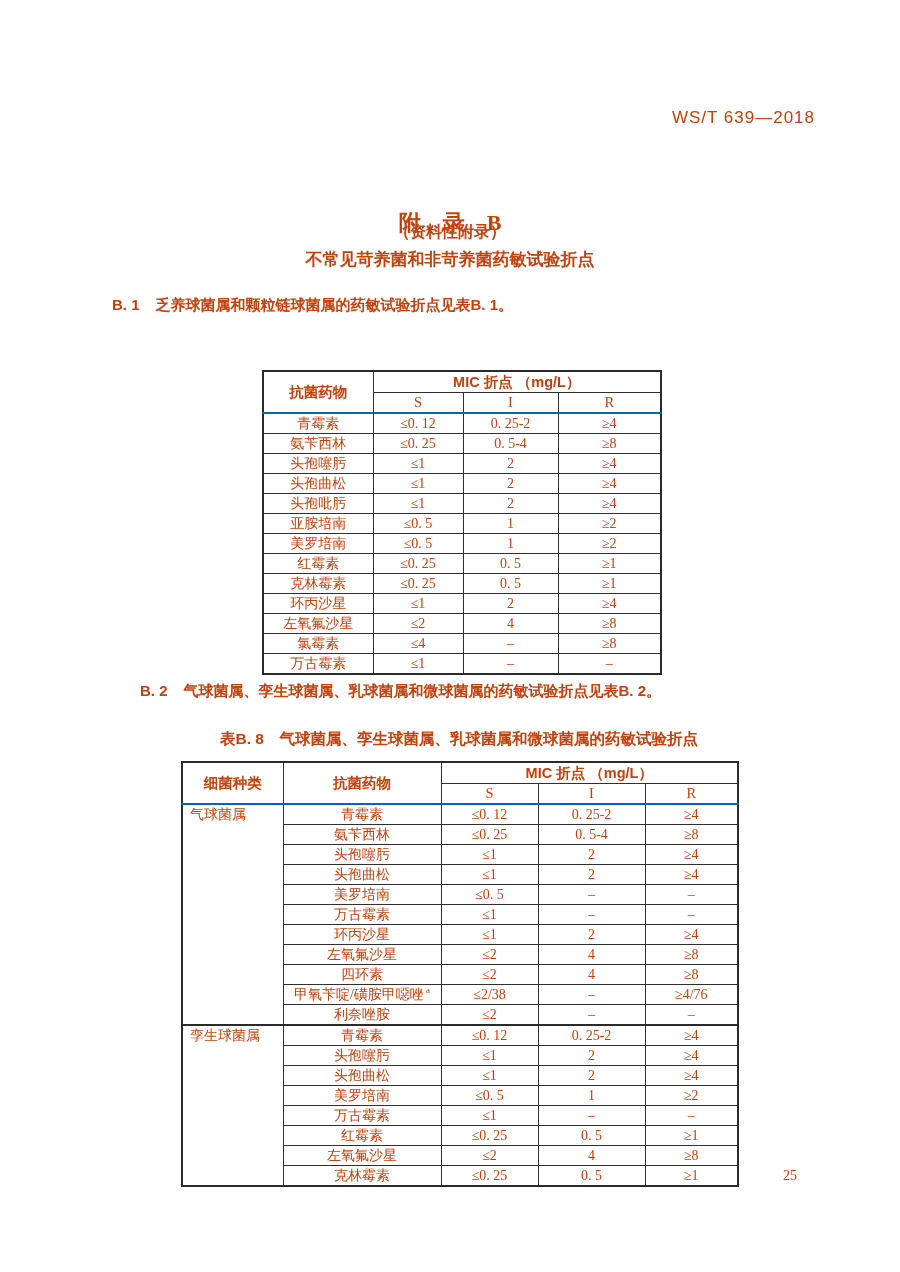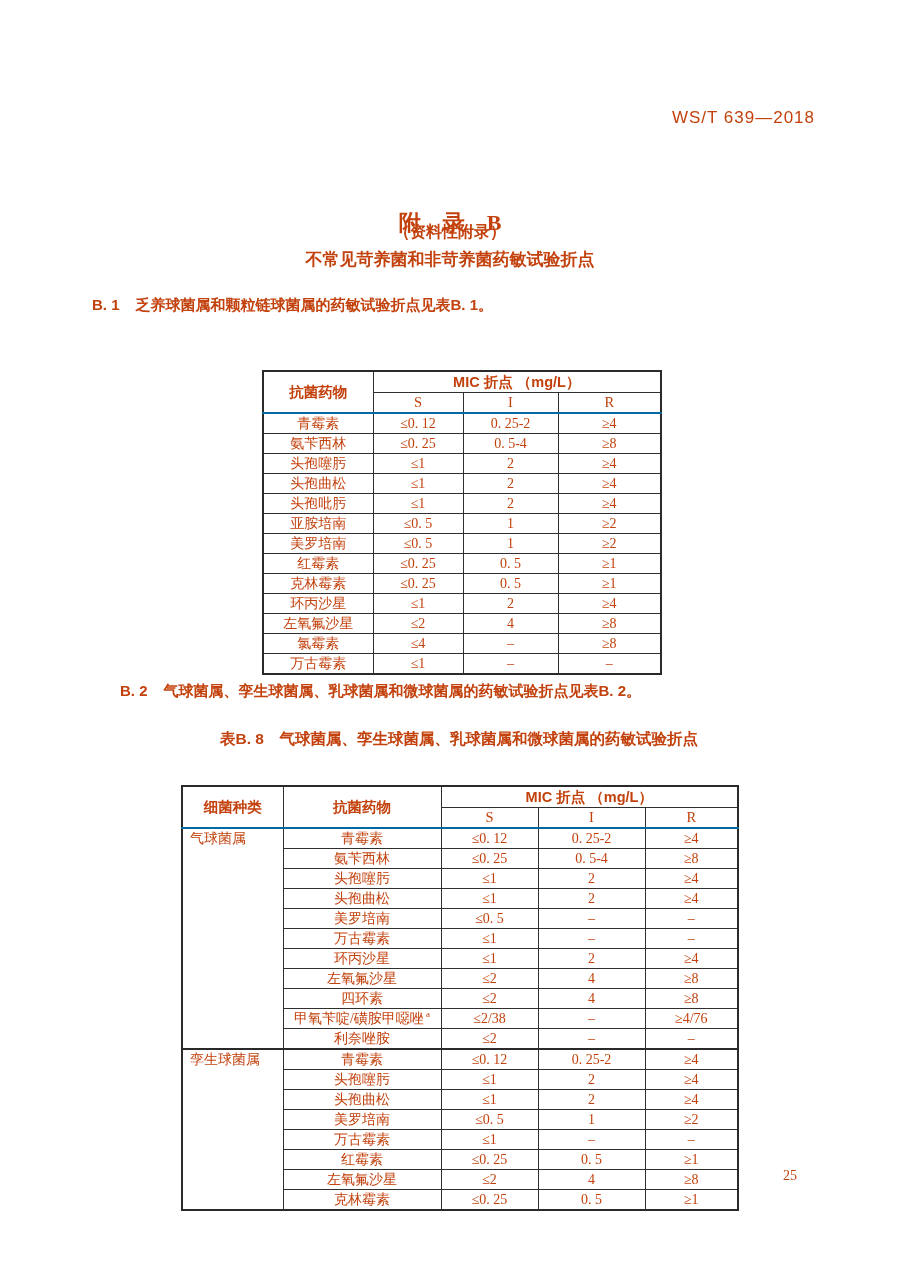--- a/index.html
+++ b/index.html
@@ -18,39 +18,39 @@
     font-size:17px; letter-spacing:1px;
     font-family:"Liberation Sans", sans-serif;
   }
 
   .title-line { position:absolute; left:0; width:100%; text-align:center; font-weight:bold; }
   .t1 { top:208px; font-size:22px; }
   .t2 { top:222px; font-size:16px; }
   .t3 { top:248px; font-size:17px; }
 
   .para {
-    position:absolute; left:92px; width:720px;
+    position:absolute; left:112px; width:720px;
     font-size:15px; font-weight:600;
     font-family:"Liberation Sans", sans-serif;
   }
   .para .plabel { display:inline-block; margin-right:16px; }
   .p-b1 { top:296px; }
   .p-b2 { top:682px;margin-left:28px; }
 
   .tbl-caption {
     position:absolute; text-align:center;
     font-size:15.5px; font-weight:bold;
     font-family:"Liberation Sans", sans-serif;
   }
   .cap-b1 { top:338px; left:262px; width:398px; }
   .cap-b2 { top:729px; left:181px; width:556px; }
 
   .tbl-wrap { position:absolute; }
   .wrap-b1 { top:370px; left:262px; width:398px; }
-  .wrap-b2 { top:761px; left:181px; width:556px;margin-top:24px; }
+  .wrap-b2 { top:761px; left:181px; width:556px; }
 
   table.breakpoints {
     width:100%;
     border-collapse:collapse;
     table-layout:fixed;
     border:2px solid #2a2a2a;
   }
   table.breakpoints th, table.breakpoints td {
     border:1px solid #2f2f2f;
     padding:0;

